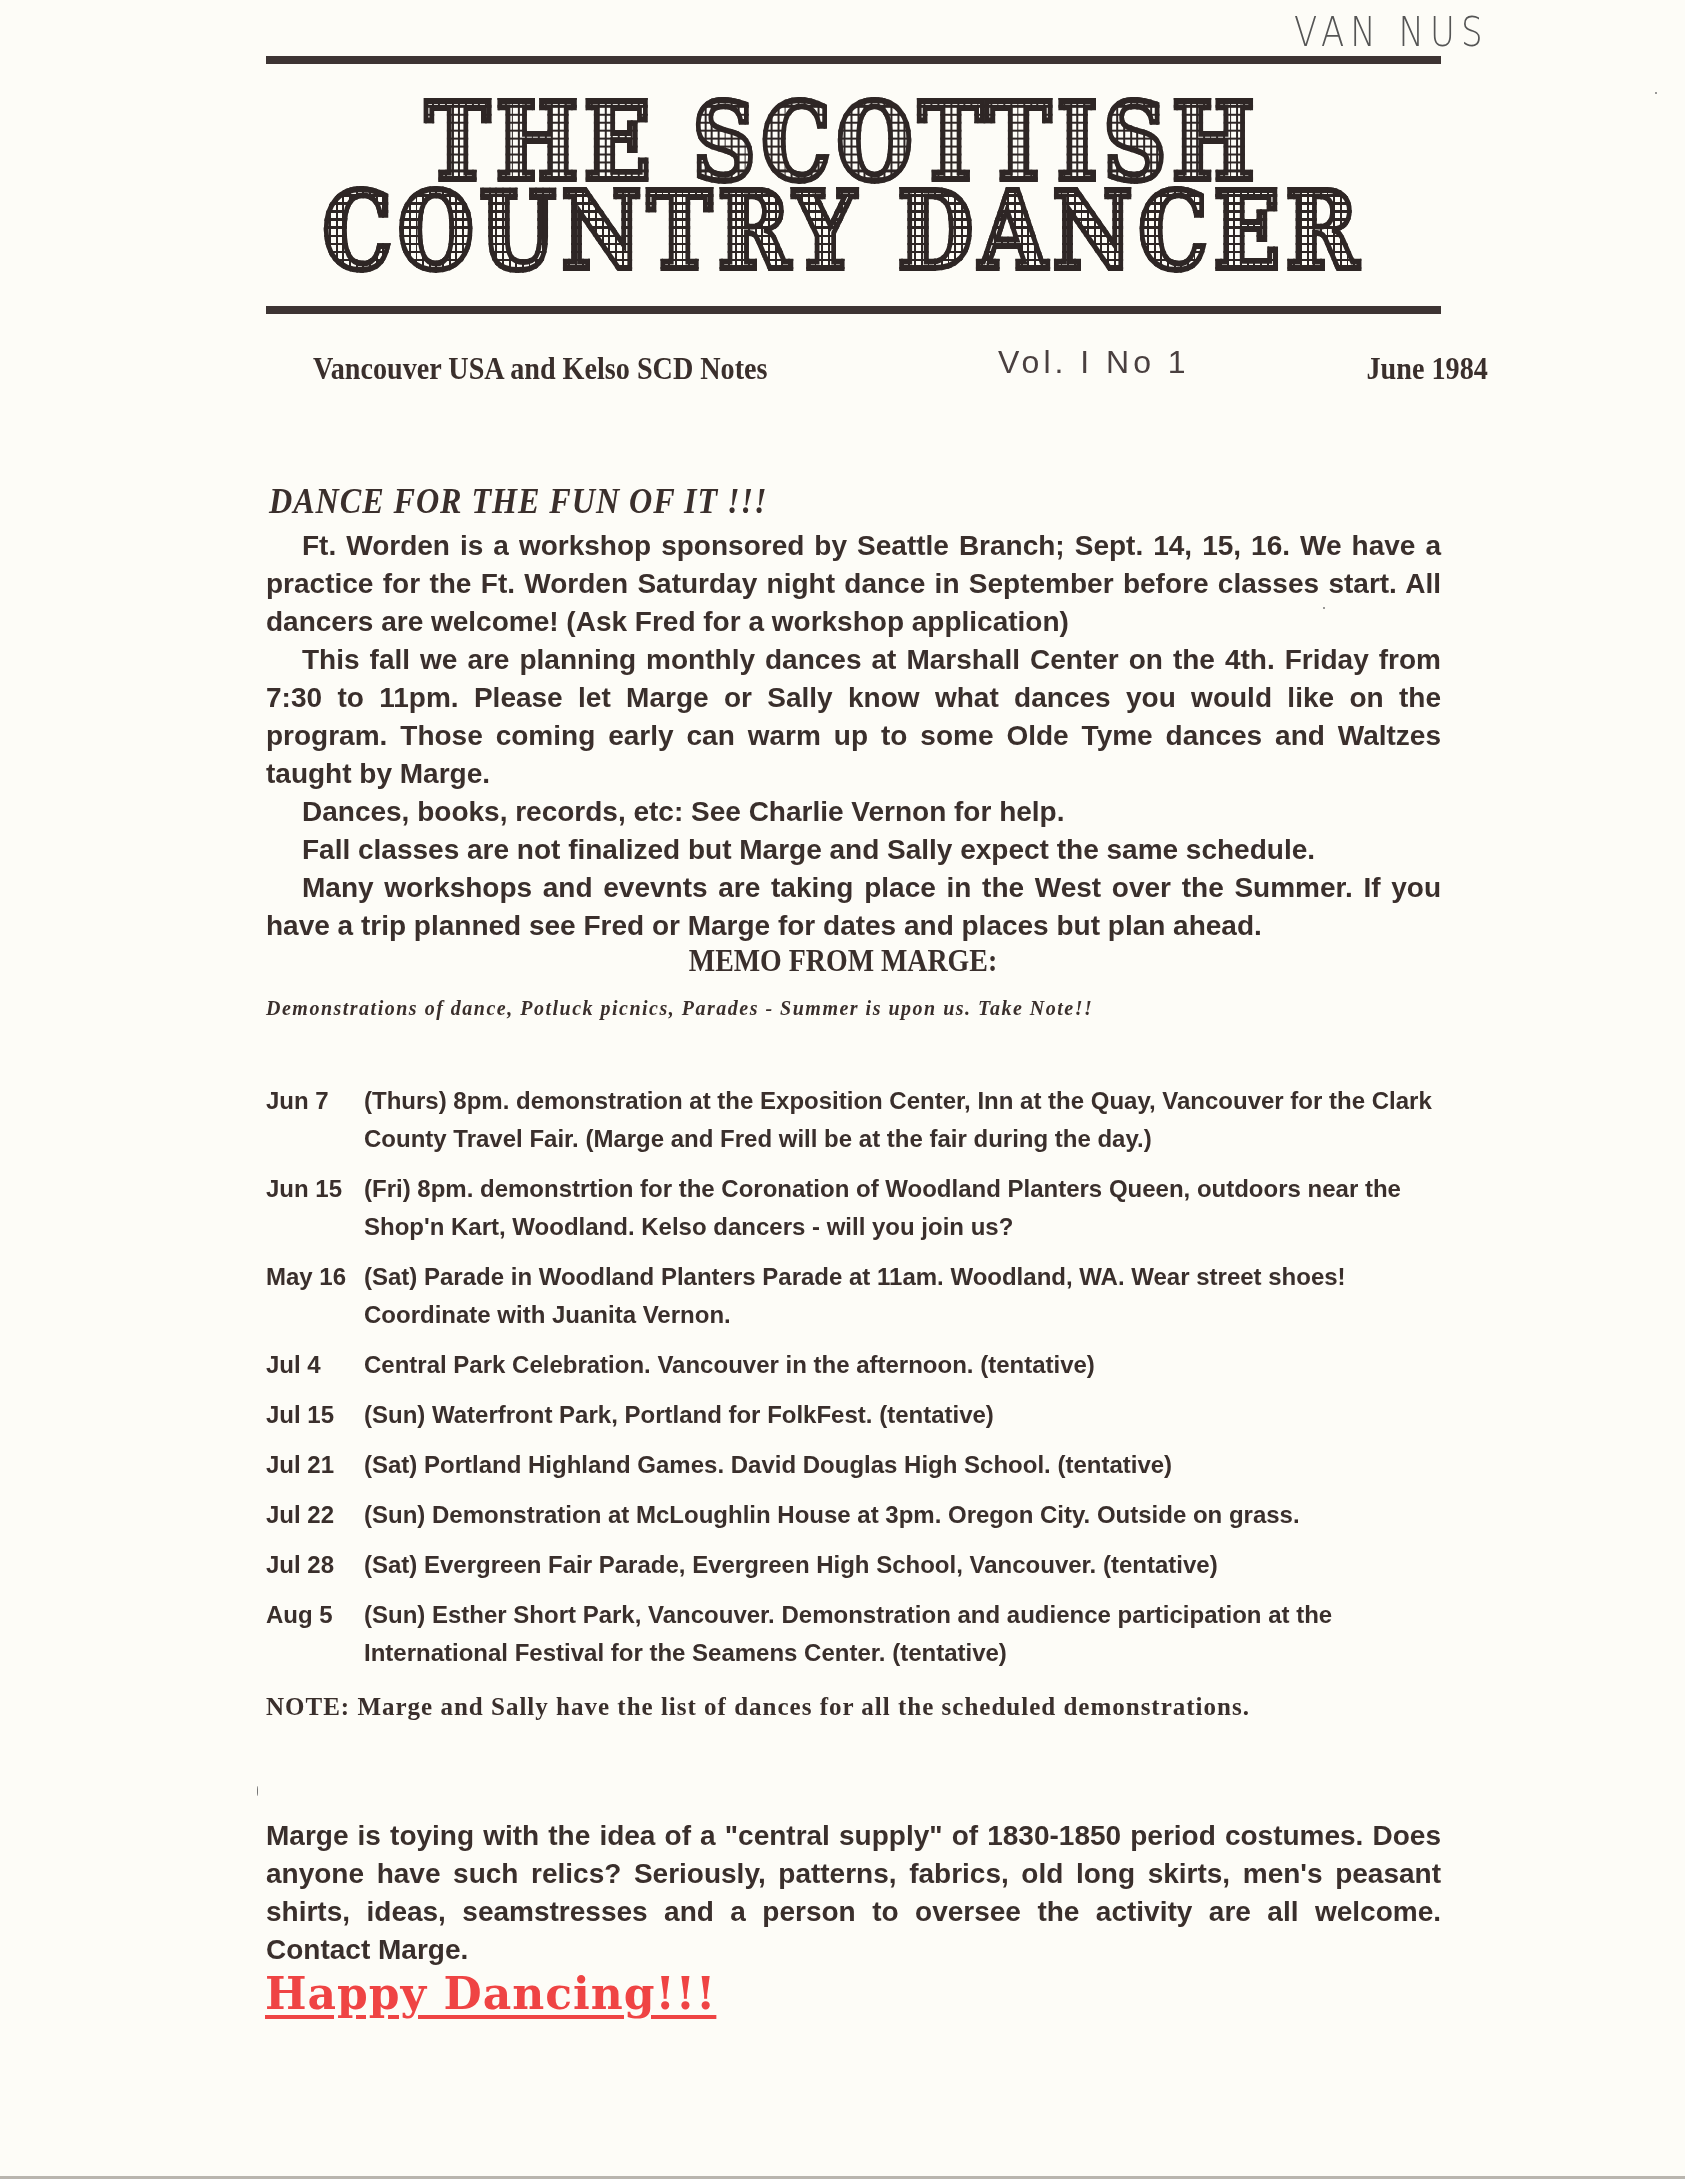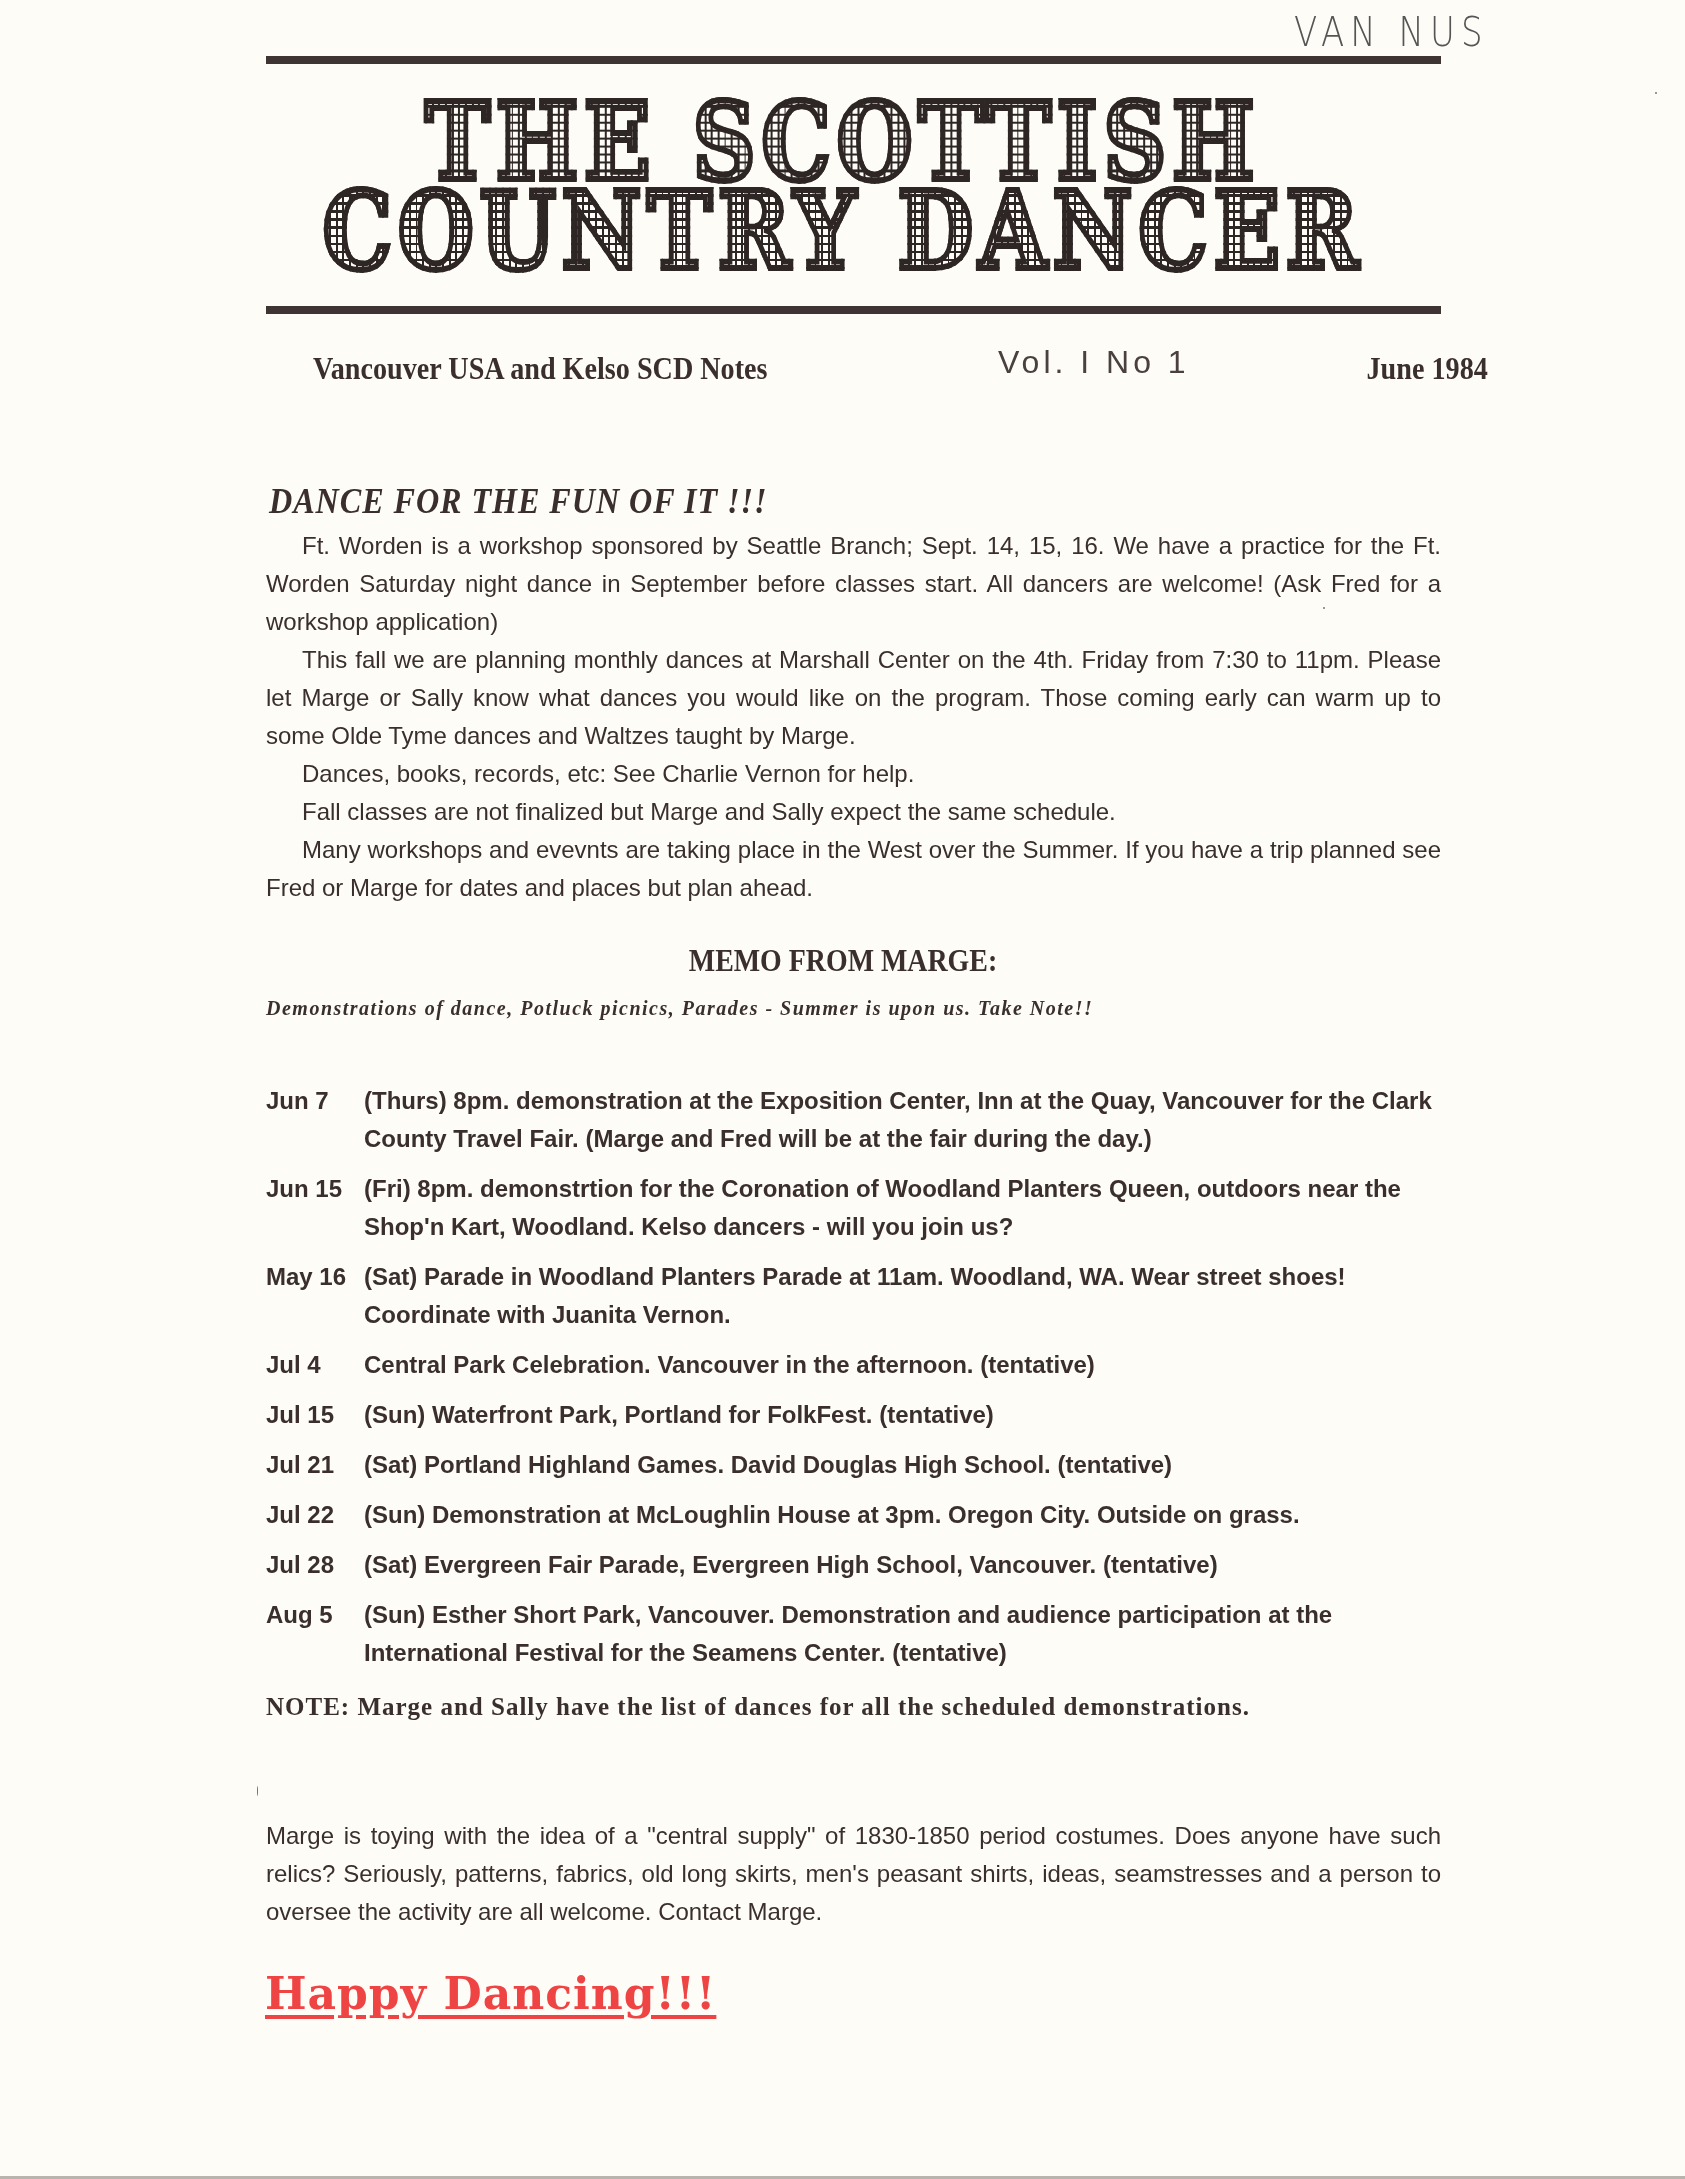--- a/index.html
+++ b/index.html
@@ -39,22 +39,22 @@
   .subtitle .left { position:absolute; left:0; top:0; transform:scaleX(0.88); transform-origin:left top; }
   .subtitle .hand { position:absolute; left:685px; top:-6px; font-family:Liberation Sans, sans-serif; font-weight:200; font-size:32px; color:#4a4040; letter-spacing:4px; }
   .subtitle .right { position:absolute; right:0; top:0; transform:scaleX(0.88); transform-origin:right top; }
   .h-italic {
     position:absolute; left:269px; top:482px;
     font-family:"Liberation Serif", serif; font-style:italic; font-weight:bold; font-size:35px;
     letter-spacing:1px; transform:scaleX(0.92); transform-origin:left top;
   }
   .body-text {
     position:absolute; left:266px; width:1175px;
-    font-family:"Liberation Sans", sans-serif; font-size:24px; line-height:38px;
-    font-weight:normal; color:#3a2f2c;
+    font-family:"Liberation Sans", sans-serif; font-size:28px; line-height:38px;
+    font-weight:bold; color:#3a2f2c;
   }
   .para { margin:0; text-align:justify; text-align-last:left; }
   .indent { text-indent:36px; }
   .memo-title {
     position:absolute; left:0; width:1686px; top:943px; text-align:center;
     font-family:"Liberation Serif", serif; font-weight:bold; font-size:31px;
     transform:scaleX(0.9);
   }
   .memo-sub {
     position:absolute; left:266px; width:1175px; top:988px;

